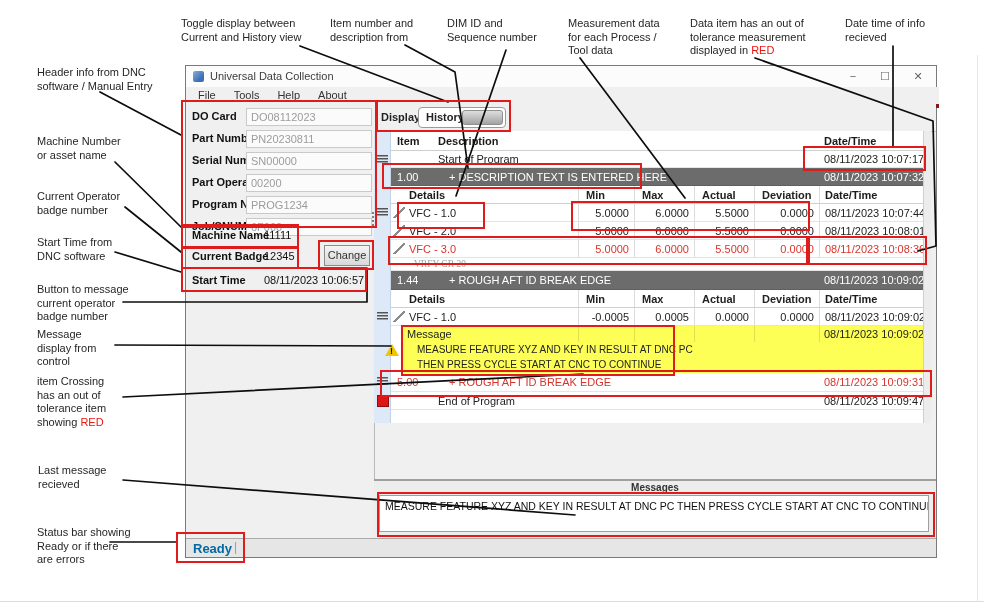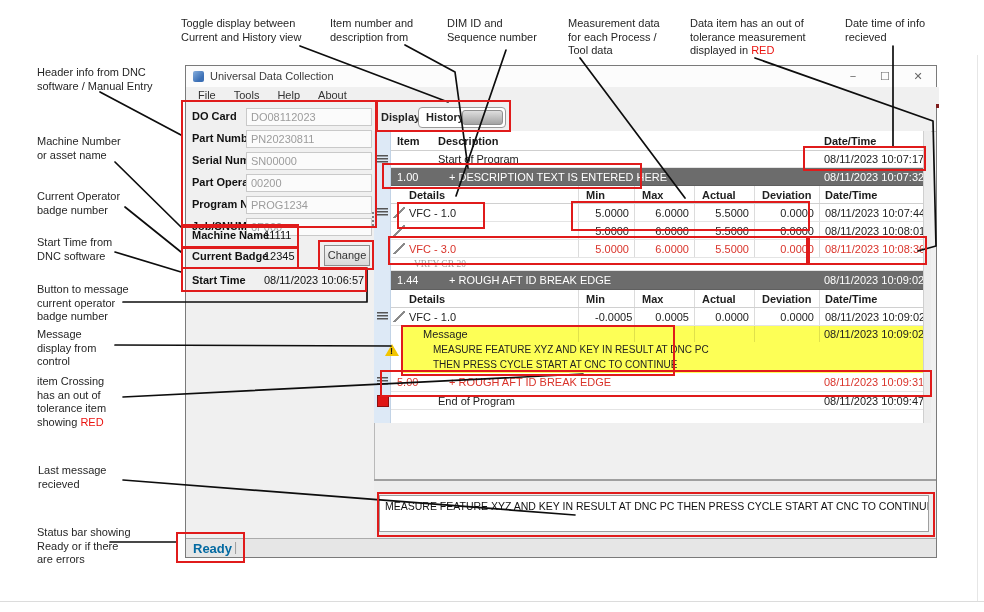--- a/index.html
+++ b/index.html
@@ -41,21 +41,21 @@
   .toggle{position:absolute;left:44px;top:3px;width:88px;height:21px;box-sizing:border-box;
           border:1px solid #9a9a9a;border-radius:4px;background:#fff;}
   .toggle-text{position:absolute;left:7px;top:3px;font-weight:bold;font-size:11px;}
   .toggle-knob{position:absolute;right:2px;top:2px;width:41px;height:15px;border-radius:3px;
                border:1px solid #8f8f8f;box-sizing:border-box;background:linear-gradient(#dedede,#a3a3a3);}
   
   .grid{position:absolute;left:188px;top:65px;width:557px;height:292px;background:#fff;overflow:hidden;}
   .gutter{position:absolute;left:0;top:0;width:17px;height:100%;background:#dde9f6;border-right:1px solid #c2d3e6;box-sizing:border-box;}
   .edge{position:absolute;left:549px;top:0;width:8px;height:100%;background:#ececec;border-left:1px solid #cfcfcf;box-sizing:border-box;}
   .gr{position:absolute;left:17px;width:532px;border-bottom:1px solid #e4e4e4;box-sizing:border-box;font-size:11px;color:#222;}
-  .cell{position:absolute;top:0;bottom:0;box-sizing:border-box;white-space:nowrap;overflow:hidden;padding-left:16px;}
+  .cell{position:absolute;top:0;bottom:0;box-sizing:border-box;white-space:nowrap;overflow:hidden;}
   .itemc{left:0;width:42px;padding-left:6px;}
   .descc{left:42px;width:386px;padding-left:5px;}
   .desci{padding-left:16px;}
   .detc{left:16px;width:171px;padding-left:2px;}
   .minc{left:187px;width:56px;}
   .maxc{left:243px;width:60px;}
   .actc{left:303px;width:60px;}
   .devc{left:363px;width:65px;}
   .dtc{left:428px;width:104px;padding-left:5px;}
   .num{text-align:right;padding-right:5px;}
@@ -258,20 +258,21 @@
       <div class="gr b" style="top:73px;height:18px;line-height:18px;">
         <div class="cell detc">VFC - 1.0</div>
         <div class="cell minc num">5.0000</div>
         <div class="cell maxc num">6.0000</div>
         <div class="cell actc num">5.5000</div>
         <div class="cell devc num">0.0000</div>
         <div class="cell dtc">08/11/2023 10:07:44</div>
       </div>
 
       <div class="gr b" style="top:91px;height:18px;line-height:18px;">
+        <div class="cell detc">VFC - 2.0</div>
         <div class="cell minc num">5.0000</div>
         <div class="cell maxc num">6.0000</div>
         <div class="cell actc num">5.5000</div>
         <div class="cell devc num">0.0000</div>
         <div class="cell dtc">08/11/2023 10:08:01</div>
       </div>
 
       <div class="gr b redrow" style="top:109px;height:18px;line-height:18px;">
         <div class="cell detc">VFC - 3.0</div>
         <div class="cell minc num">5.0000</div>
@@ -331,20 +332,21 @@
         <div class="cell dtc">08/11/2023 10:09:31</div>
       </div>
 
       <div class="gr" style="top:261px;height:18px;line-height:18px;">
         <div class="cell descc">End of Program</div>
         <div class="cell dtc">08/11/2023 10:09:47</div>
       </div>
     </div>
 
     <div class="rbottom"></div>
+    <div class="msgsbar">Messages</div>
     <div class="msgbox">MEASURE FEATURE XYZ AND KEY IN RESULT AT DNC PC THEN PRESS CYCLE START AT CNC TO CONTINUE</div>
 
     <div class="statusbar">
       <span class="ready">Ready</span>
       <span class="ssep">|</span>
     </div>
   </div>
 
   <svg class="lines" viewBox="0 0 984 612">
     <g stroke="#0d0d0d" stroke-width="1.7" fill="none" stroke-linecap="round" stroke-linejoin="round">

